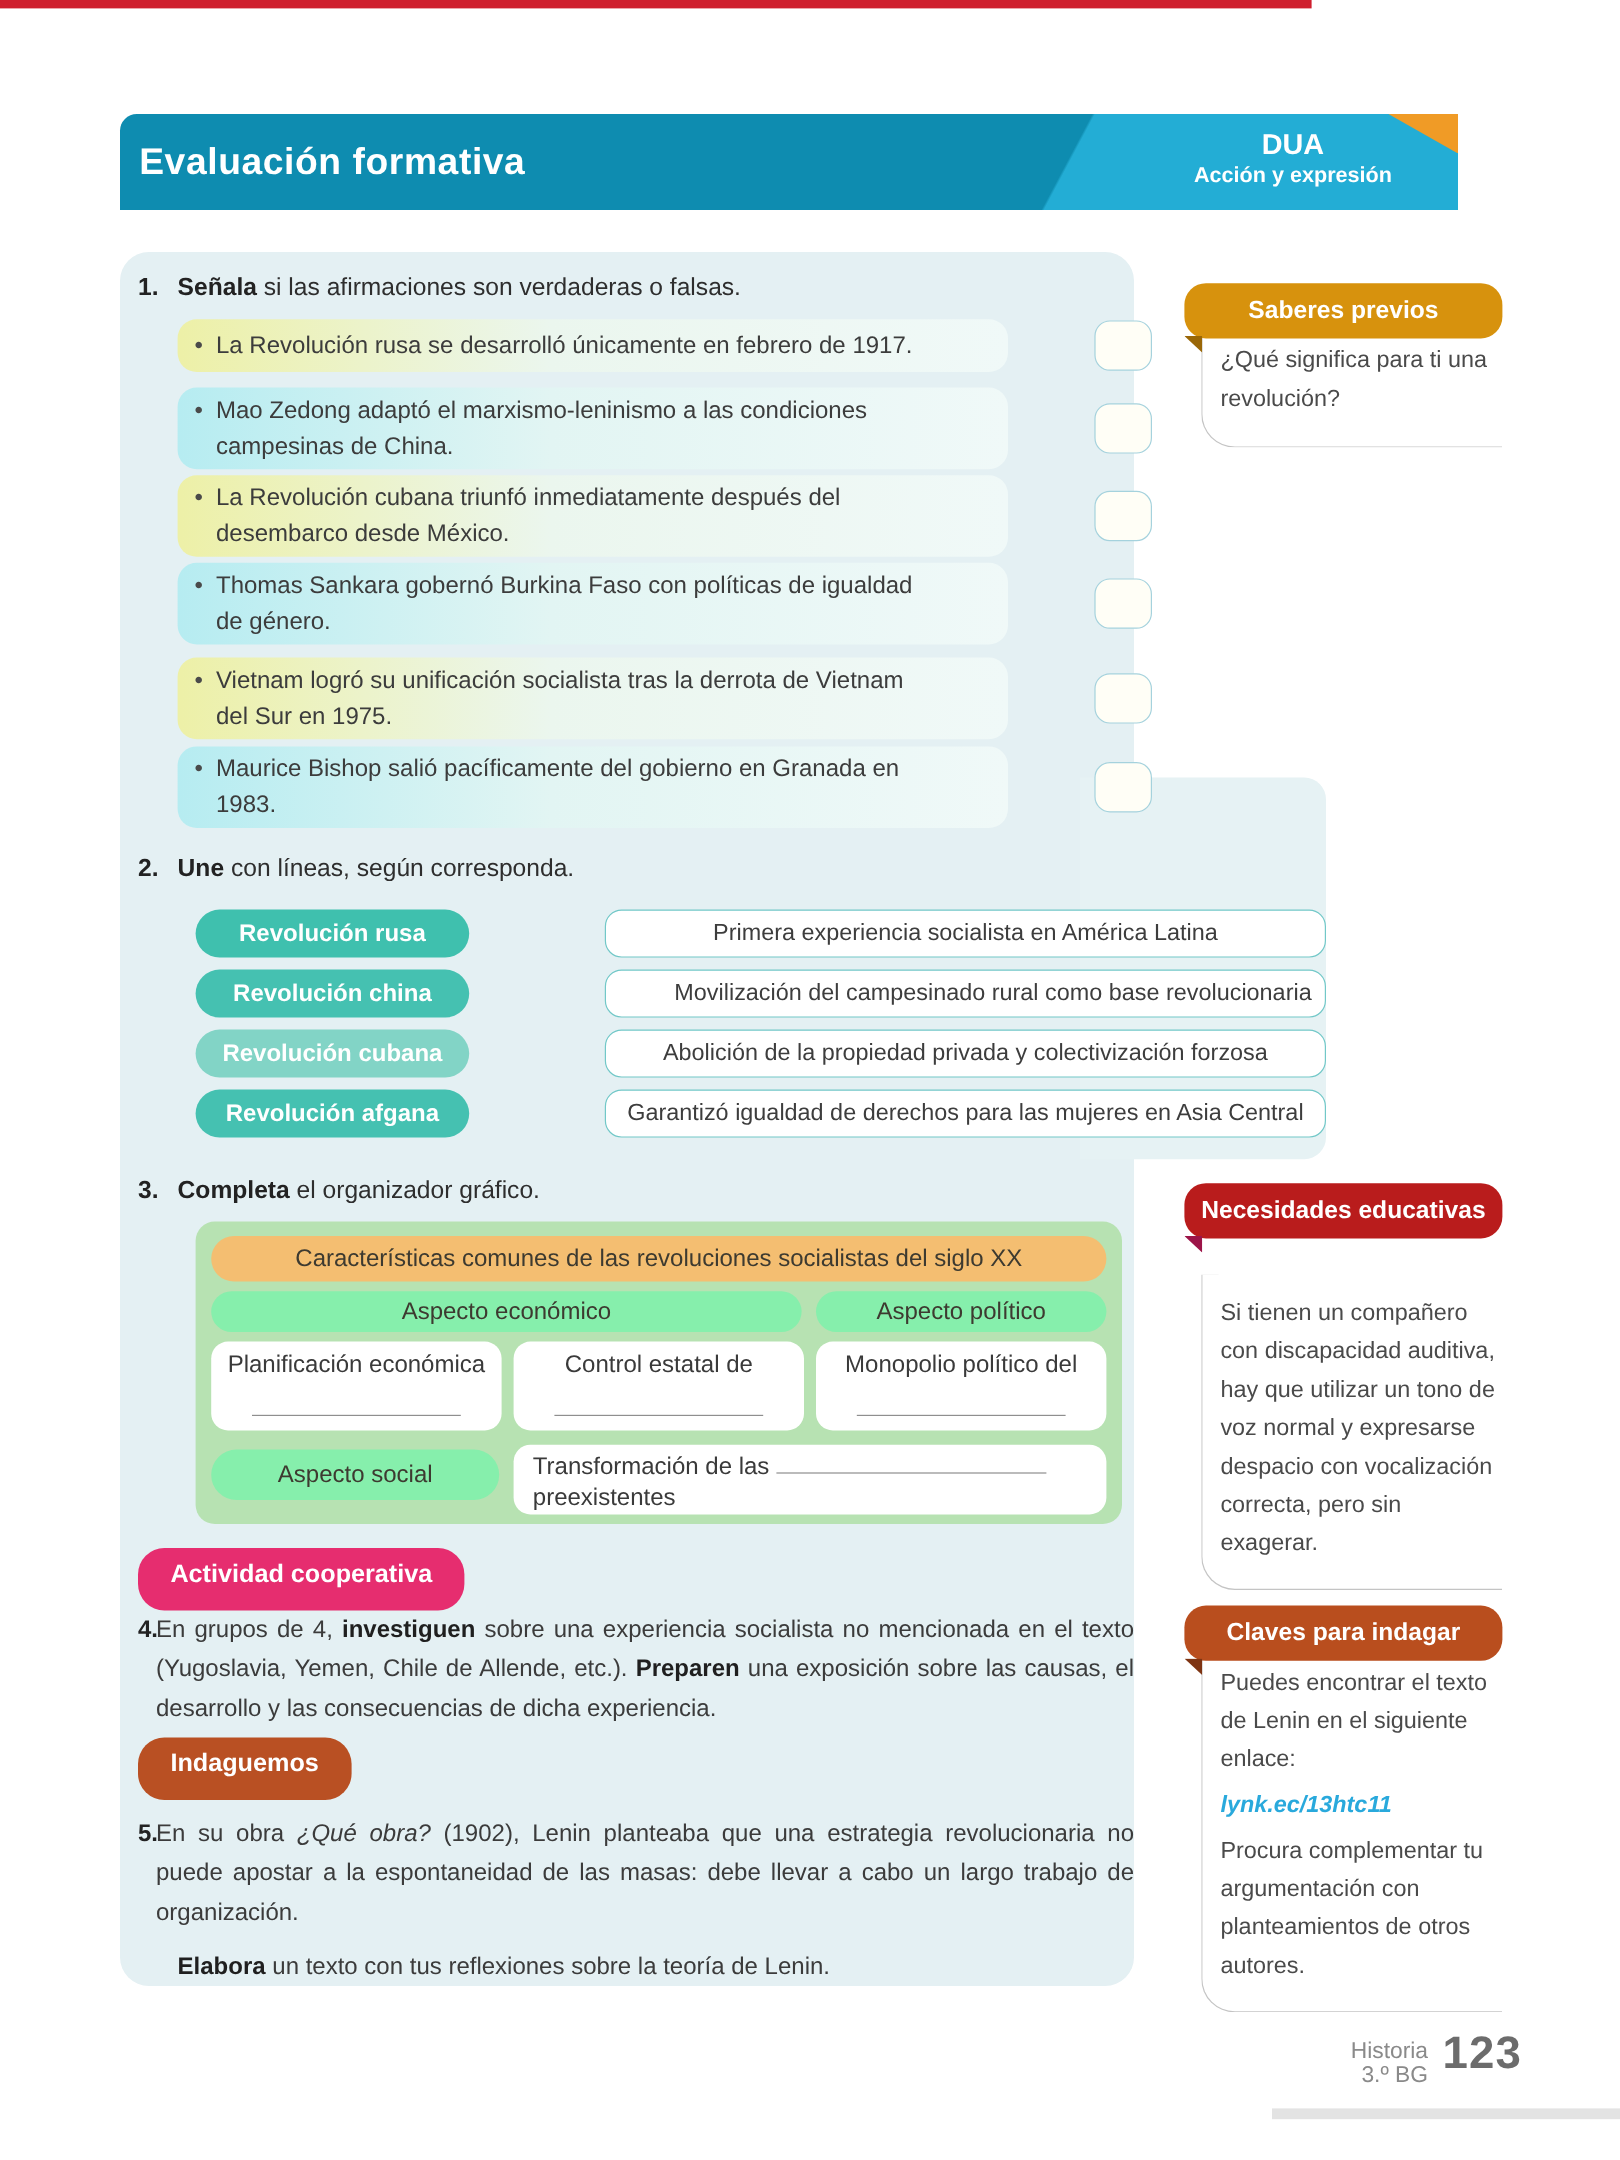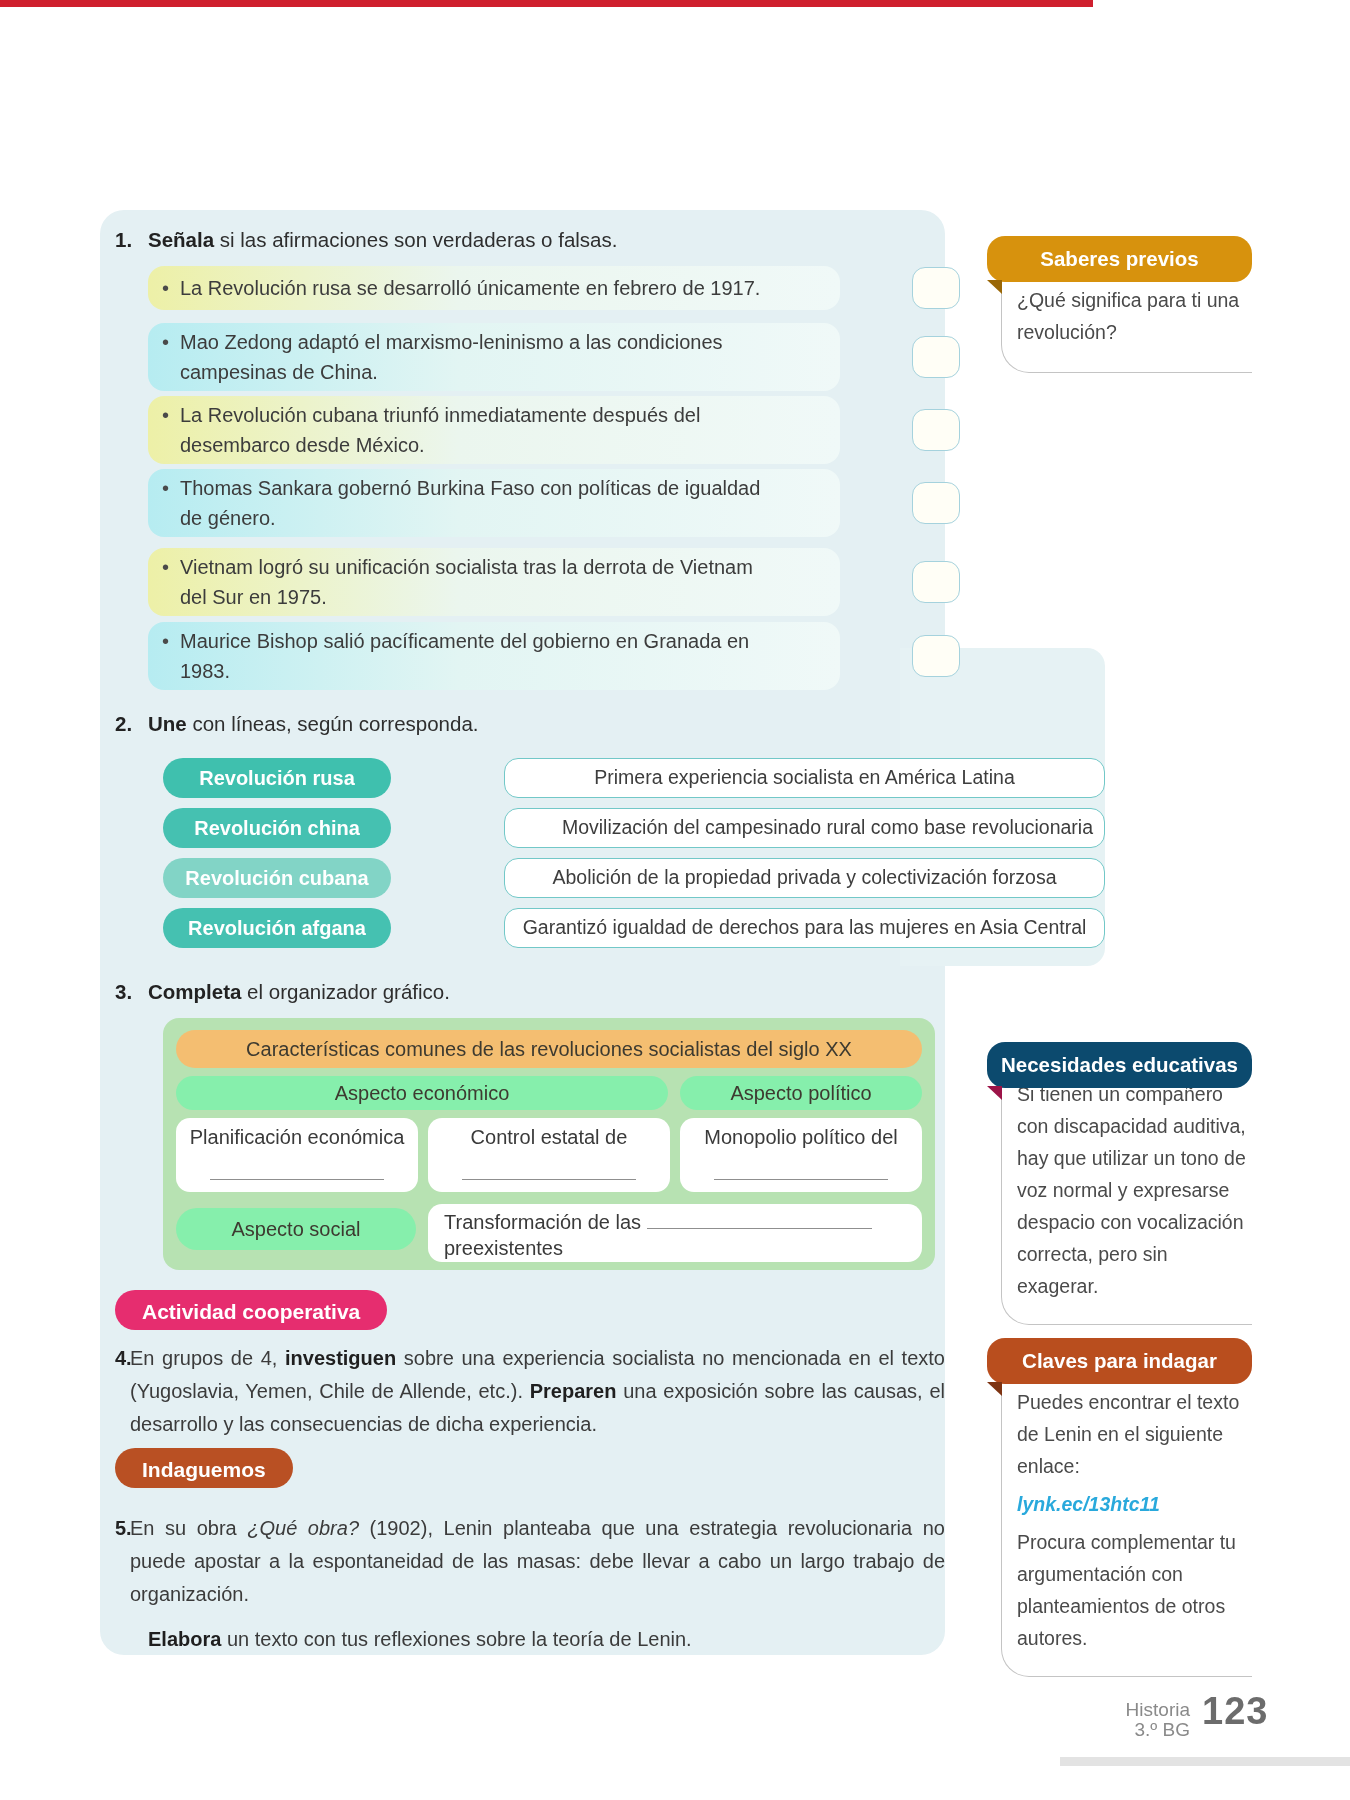--- a/index.html
+++ b/index.html
@@ -78,39 +78,39 @@
        font-size:20px;color:#3a3a3a;text-align:center;padding-top:8px;box-sizing:border-box;}
   .oc1{left:13px;width:242px;}
   .oc2{left:265px;width:242px;}
   .oc3{left:517px;width:242px;}
   .ocard .uline{position:absolute;left:14%;bottom:12px;width:72%;border-bottom:1.5px solid #8f8f8f;}
   .obottom{position:absolute;left:265px;top:186px;width:494px;height:58px;background:#fff;
        border-radius:14px;box-sizing:border-box;padding:5px 16px;font-size:20px;color:#3a3a3a;line-height:26px;}
   .blank{display:inline-block;width:225px;height:14px;border-bottom:1.5px solid #8f8f8f;vertical-align:baseline;}
 
   
-  .badge{position:absolute;left:115px;height:40px;border-radius:22px;color:#fff;
+  .badge{position:absolute;left:115px;height:52px;border-radius:22px;color:#fff;
        font-weight:bold;font-size:21px;line-height:44px;padding:0 27px;}
   .badge-pink{top:1290px;background:#e62d6f;}
   .badge-rust{top:1448px;background:#b95023;}
 
   
   .para{position:absolute;left:115px;width:830px;font-size:20px;line-height:33px;color:#3b3b3b;}
   .para .body{display:block;margin-left:15px;text-align:justify;}
   .para .num{position:absolute;left:0;top:0;font-weight:bold;color:#222;}
   .q4{top:1342px;}
   .q5{top:1512px;}
   .elabora{position:absolute;left:148px;top:1628px;width:797px;font-size:20px;color:#3b3b3b;}
   b.inb{color:#1f1f1f;}
 
   
   .side-h{position:absolute;left:987px;width:265px;height:46px;border-radius:18px;
        color:#fff;font-weight:bold;font-size:20.5px;text-align:center;line-height:46px;z-index:2;}
   .sh-gold{top:236px;background:#d7920d;}
-  .sh-pink{top:1042px;background:#0c4a6e;}
+  .sh-pink{top:986px;background:#b91c1c;}
   .sh-rust{top:1338px;background:#b94e1e;}
   .fold{position:absolute;left:0;top:44px;width:15px;height:14px;clip-path:polygon(0 0,100% 0,100% 100%);}
   .fold-gold{background:#9a6707;}
   .fold-pink{background:#9c1448;}
   .fold-rust{background:#7e3413;}
   .side-b{position:absolute;left:1001px;width:251px;background:#fff;z-index:1;
        border-left:1.5px solid #c4c4c4;border-bottom:1.5px solid #c4c4c4;
        border-bottom-left-radius:28px;box-sizing:border-box;
        padding:16px 4px 22px 15px;font-size:19.5px;line-height:32px;color:#4a4a4a;}
   .sb-1{top:268px;min-height:105px;}
@@ -125,20 +125,28 @@
        color:#6c6c6c;letter-spacing:1px;}
   .f-bar{position:absolute;left:1060px;top:1757px;width:290px;height:9px;background:#e3e3e3;}
 </style>
 </head>
 <body>
 
 <div id="page">
 
   <div class="topbar"></div>
 
+  <div class="banner">
+    <div class="banner-title">Evaluación formativa</div>
+    <div class="dua">
+      <div class="dua-main">DUA</div>
+      <div class="dua-sub">Acción y expresión</div>
+    </div>
+    <div class="corner"></div>
+  </div>
 
   <div class="panel"></div>
   <div class="panel-ext"></div>
 
   <div class="qhead" style="top:228px;">
     <span class="qnum">1.</span><span class="qlead">Señala</span><span> si las afirmaciones son verdaderas o falsas.</span>
   </div>
 
   <div class="stmt s1 hl-y">
     <span class="dot">•</span>

